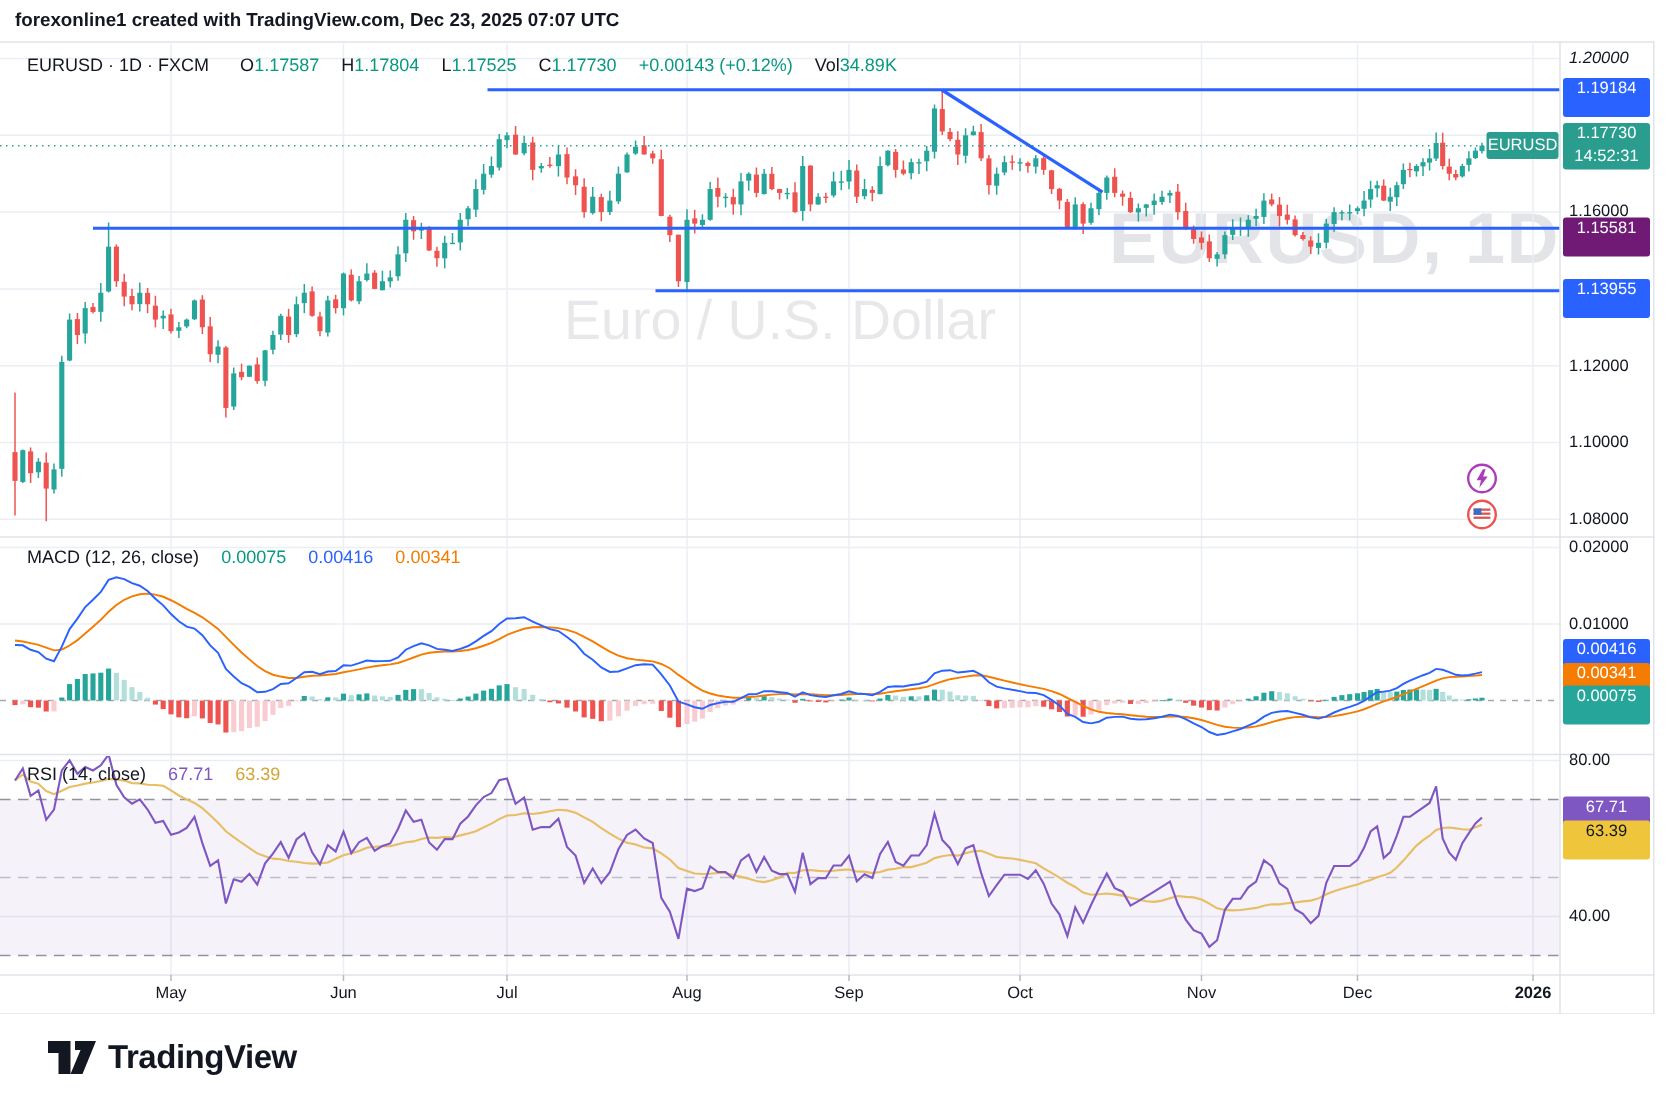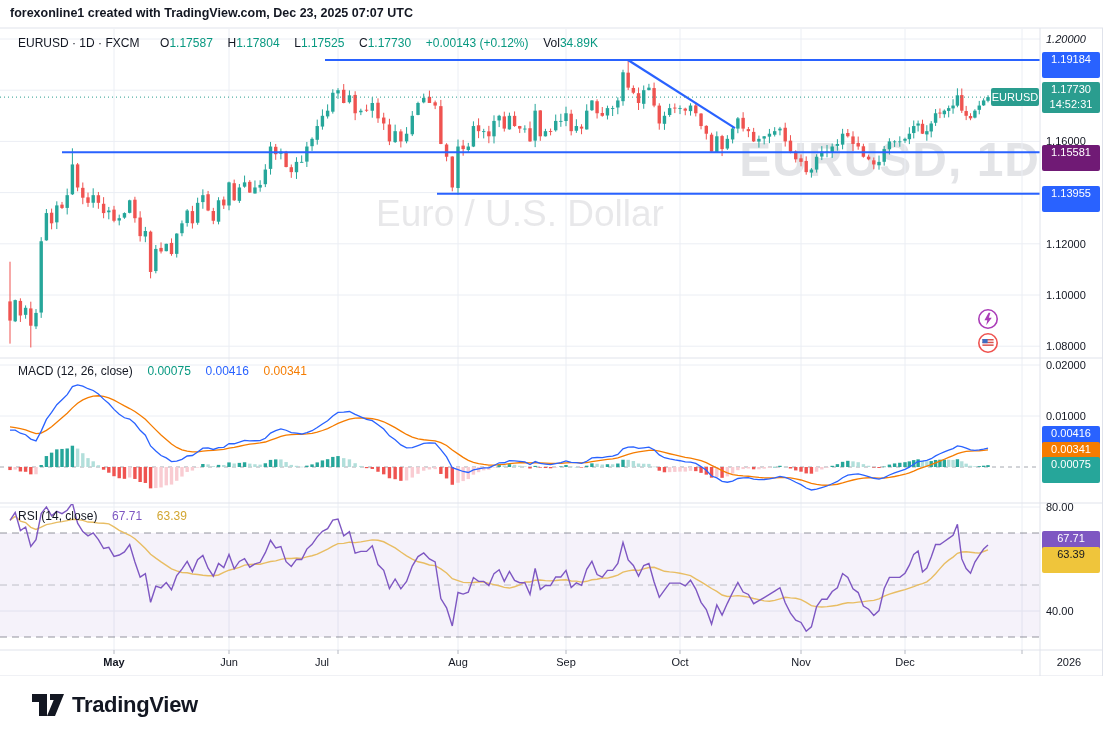--- a/index.html
+++ b/index.html
@@ -761,29 +761,29 @@
       <div class="badge" style="top: 52.3896px; background: rgb(41, 98, 255);">1.19184</div>
       <div class="badge" style="top: 144.626px; background: #701a75;">1.15581</div>
       <div class="badge" style="top: 186.252px; background: rgb(41, 98, 255);">1.13955</div>
       <div class="badge" style="top: 426.084px; background: rgb(41, 98, 255);">0.00416</div>
       <div class="badge" style="top: 442.109px; background: rgb(245, 124, 0);">0.00341</div>
       <div class="badge" style="top: 457.475px; background: rgb(38, 166, 154);">0.00075</div>
       <div class="badge" style="top: 531.454px; background: rgb(126, 87, 194);">67.71</div>
       <div class="badge" style="top: 547.454px; background: rgb(239, 197, 59); color: rgb(19, 23, 34);">63.39</div>
     </div>
   <div id="time-axis">
-      <div class="mlabel" style="left: 114px; font-weight: bold;">May</div>
+      <div class="mlabel" style="left: 114px;">May</div>
       <div class="mlabel" style="left: 229px;">Jun</div>
-      <div class="mlabel" style="left: 322px;">Jul</div>
+      <div class="mlabel" style="left: 338px;">Jul</div>
       <div class="mlabel" style="left: 458px;">Aug</div>
       <div class="mlabel" style="left: 566px;">Sep</div>
       <div class="mlabel" style="left: 680px;">Oct</div>
       <div class="mlabel" style="left: 801px;">Nov</div>
       <div class="mlabel" style="left: 905px;">Dec</div>
-      <div class="mlabel" style="left: 1069px; font-weight: 400;">2026</div>
+      <div class="mlabel" style="left: 1022px; font-weight: 700;">2026</div>
     </div>
 
   <div class="evicon" style="left:977px;top:308px;">
     <svg width="22" height="22" viewBox="0 0 22 22">
       <circle cx="11" cy="11" r="9.2" fill="#fff" stroke="#ab3db8" stroke-width="1.6"></circle>
       <path d="M11.6 4.8 L7.4 12.2 h2.9 L9.2 17.2 L14.8 9.7 h-3 L13.4 4.8 z" fill="#ab3db8"></path>
     </svg>
   </div>
   <div class="evicon" style="left:977px;top:332px;">
     <svg width="22" height="22" viewBox="0 0 22 22">

